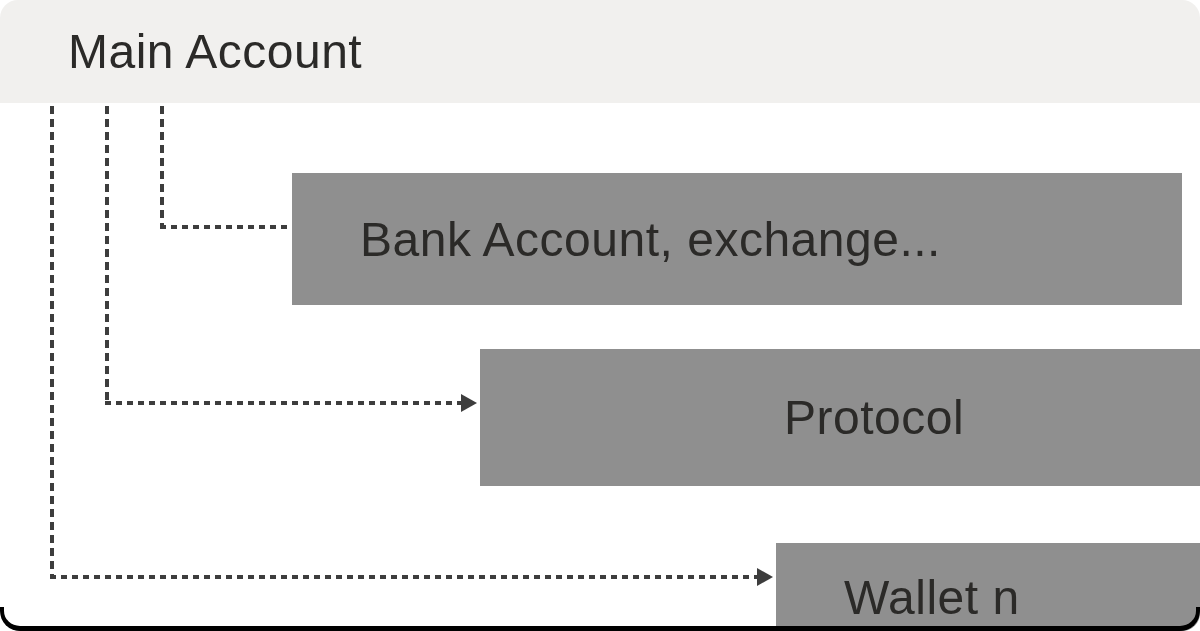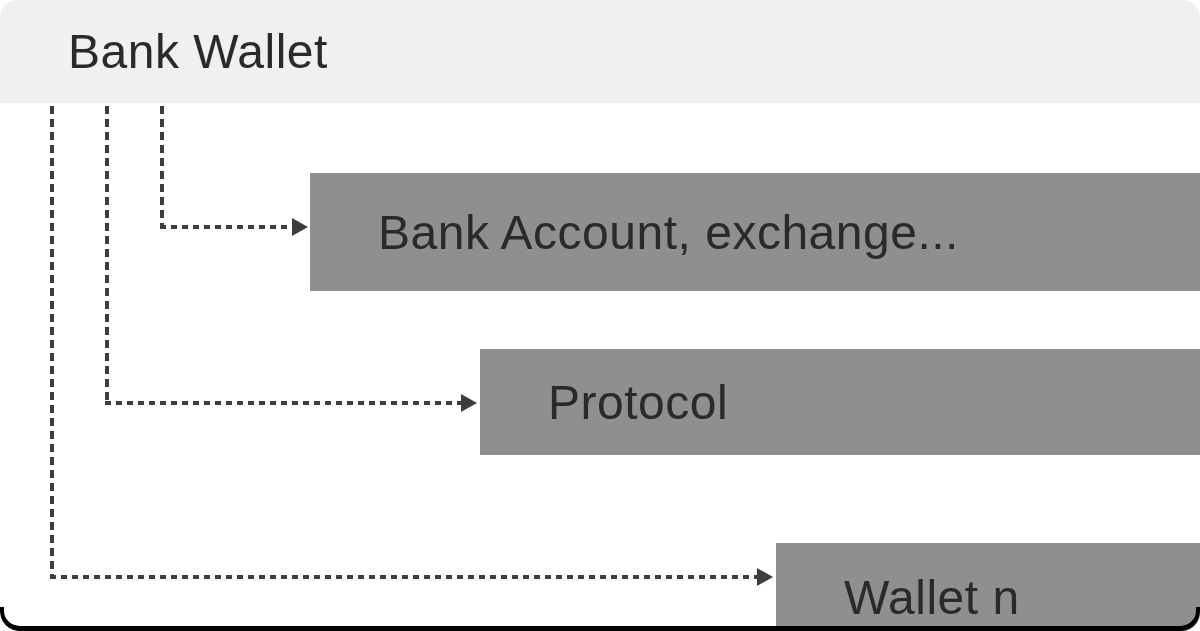--- a/index.html
+++ b/index.html
@@ -51,22 +51,22 @@
     position: absolute;
     background: #8f8f8f;
     color: #2b2a28;
     font-size: 48px;
     letter-spacing: 0.5px;
     white-space: nowrap;
     display: flex;
     align-items: center;
   }
   .node .label { padding-left: 68px; }
-  .node-bank     { left: 310px; top: 173px; width: 890px; height: 118px; }
-  .node-protocol { left: 480px; top: 349px; width: 720px; height: 106px; }
+  .node-bank     { left: 292px; top: 173px; width: 890px; height: 132px; }
+  .node-protocol { left: 480px; top: 349px; width: 720px; height: 137px; justify-content: center; }
   .node-wallet-n { left: 776px; top: 523px; width: 424px; height: 108px; margin-top: 20px; }
 
   
   .vline {
     position: absolute;
     width: 4px;
     background: repeating-linear-gradient(to bottom, #3d3d3d 0 8px, transparent 8px 13px);
   }
   .hline {
     position: absolute;
@@ -90,21 +90,21 @@
   .arrow-bank     { left: 292px; top: 218px; }
   .arrow-protocol { left: 461px; top: 394px; }
   .arrow-wallet   { left: 757px; top: 568px; }
 </style>
 </head>
 <body>
 
 <div class="frame">
 
   <div class="header">
-    <span class="title">Bank Wallet</span>
+    <span class="title">Main Account</span>
   </div>
 
   <div class="vline vline-bank"></div>
   <div class="hline hline-bank"></div>
   <div class="arrowhead arrow-bank"></div>
 
   <div class="vline vline-protocol"></div>
   <div class="hline hline-protocol"></div>
   <div class="arrowhead arrow-protocol"></div>
 

